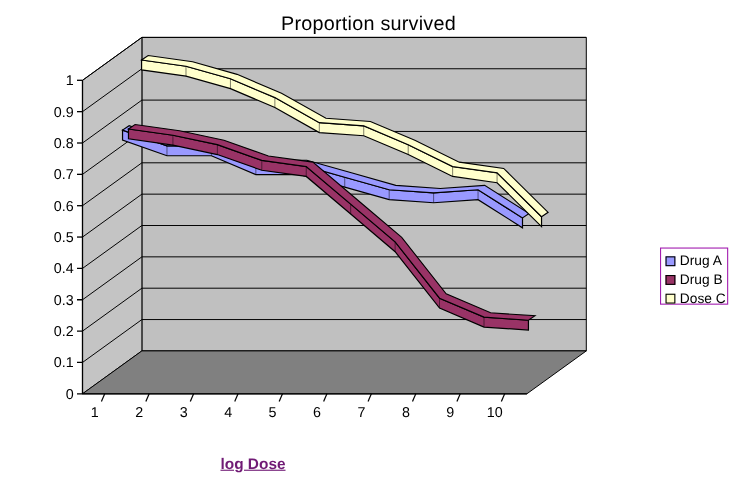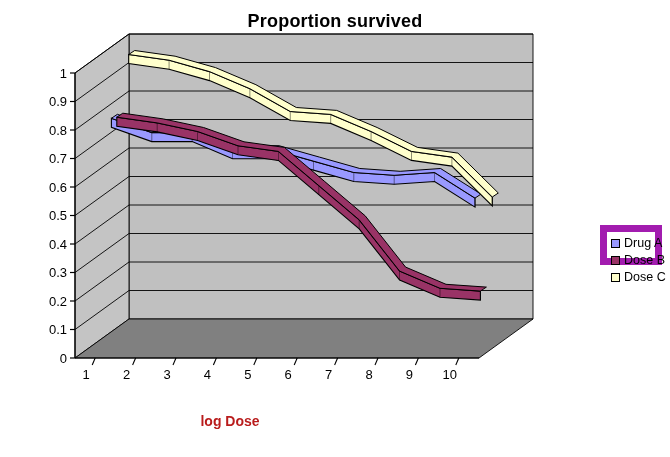--- a/index.html
+++ b/index.html
@@ -7,35 +7,35 @@
     width:670px;height:457px;
     background:#ffffff;
     font-family:"Liberation Sans", sans-serif;
     overflow:hidden;
     position:relative;
   }
   #chart-root{position:absolute;left:0;top:0;width:670px;height:457px;}
   .chart-title{
     position:absolute;left:0;top:11px;width:670px;
     text-align:center;
-    font-size:18px;font-weight:bold;color:#000;
+    font-size:18px;font-weight:normal;color:#000;
     letter-spacing:.2px;
   }
   .axis-title-x{
     position:absolute;left:150px;top:413px;width:160px;
     text-align:center;
-    font-size:14px;font-weight:bold;color:#b91c1c;
+    font-size:14px;font-weight:bold;color:#701a75;text-decoration:underline;
   }
   svg{position:absolute;left:0;top:0;}
   .ytick{font-size:13px;fill:#000;font-family:"Liberation Sans",sans-serif;}
   .xtick{font-size:13px;fill:#000;font-family:"Liberation Sans",sans-serif;}
   .legend-box{
     position:absolute;left:600px;top:225px;
-    width:62px;height:40px;
-    border:7px solid #a21caf;background:#ffffff;
+    width:62px;height:52px;
+    border:1px solid #a21caf;background:#ffffff;
     box-sizing:border-box;
     padding:3px 3px 0 4px;
   }
   .legend-row{display:flex;align-items:center;height:17px;}
   .legend-swatch{
     width:9px;height:9px;border:1px solid #000;
     box-sizing:border-box;margin-right:4px;flex:none;
   }
   .legend-label{font-size:12.5px;color:#000;white-space:nowrap;line-height:1;}
 </style>
@@ -148,21 +148,21 @@
 
   <div class="axis-title-x">log Dose</div>
 
   <div class="legend-box">
     <div class="legend-row">
       <span class="legend-swatch" style="background: rgb(153, 153, 255);"></span>
       <span class="legend-label">Drug A</span>
     </div>
     <div class="legend-row">
       <span class="legend-swatch" style="background: rgb(153, 51, 102);"></span>
-      <span class="legend-label">Dose B</span>
+      <span class="legend-label">Drug B</span>
     </div>
     <div class="legend-row">
       <span class="legend-swatch" style="background: rgb(255, 255, 204);"></span>
       <span class="legend-label">Dose C</span>
     </div>
   </div>
 
 </div>
 
 </body></html>

